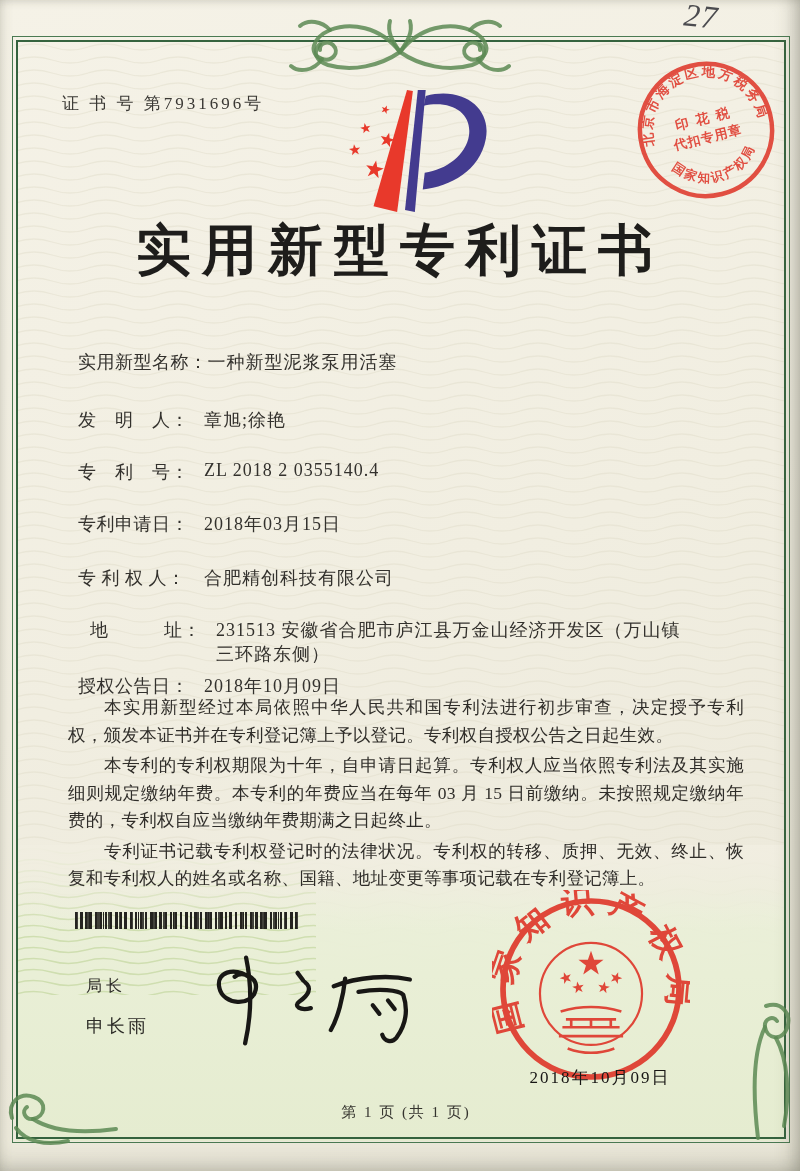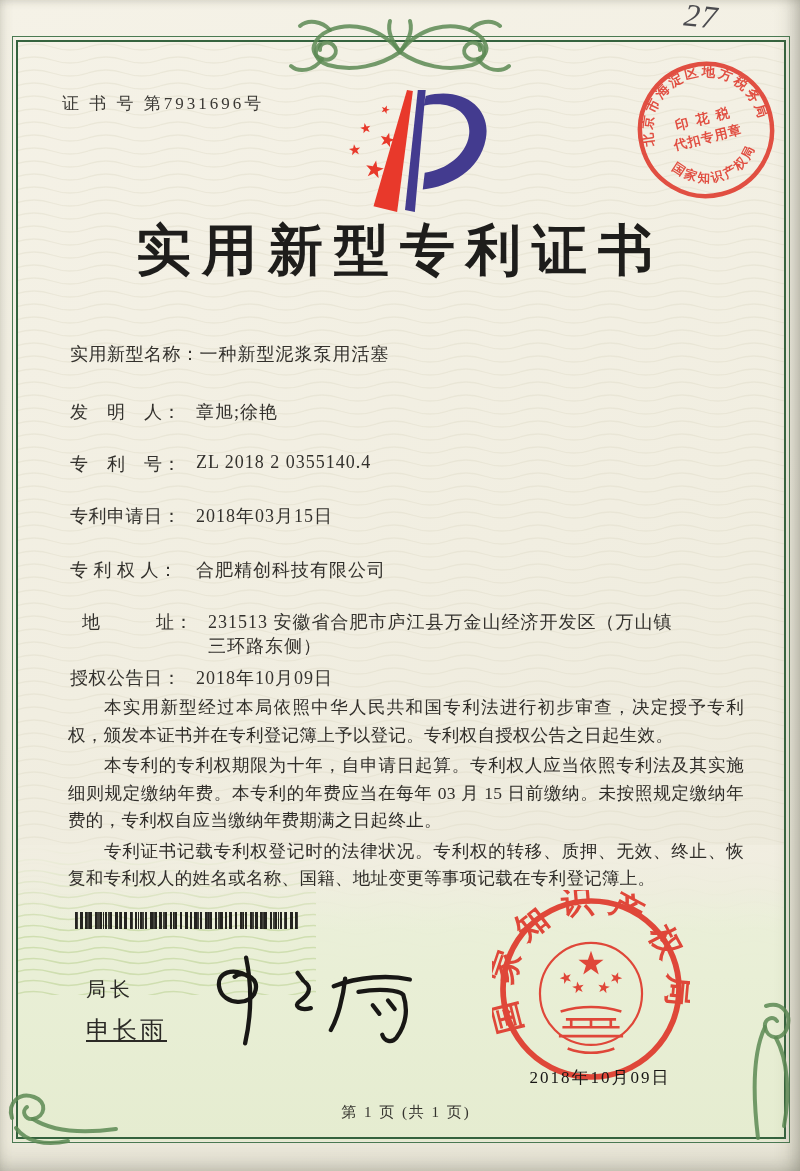--- a/index.html
+++ b/index.html
@@ -34,42 +34,42 @@
   .orn path{fill:none;stroke:#5c8a54;stroke-width:4;stroke-linecap:round;opacity:.85;}
   .note{position:absolute;left:684px;top:-2px;z-index:3;font-style:italic;
     font-size:32px;color:#4c4c50;transform:rotate(6deg);letter-spacing:1px;}
   .cert-no{position:absolute;left:62px;top:92px;z-index:2;font-size:17px;letter-spacing:3px;color:#3a3834;}
   .logo{position:absolute;left:322px;top:88px;width:168px;height:128px;z-index:2;}
   .tax-stamp{position:absolute;left:626px;top:50px;width:160px;height:160px;z-index:3;
     transform:rotate(-14deg);opacity:.88;}
   .doc-title{position:absolute;left:0;right:0;top:214px;z-index:2;text-align:center;
     font-size:55px;font-weight:600;letter-spacing:11px;color:#1e1d1b;}
   .fields{position:absolute;left:62px;top:334px;width:690px;z-index:2;font-size:18px;}
-  .frow{position:relative;margin:8px;}
+  .frow{position:relative;margin:16px;}
   .flabel{display:inline-block;min-width:126px;letter-spacing:.5px;color:#33312d;vertical-align:top;}
   .fvalue{display:inline-block;letter-spacing:1px;color:#33312d;vertical-align:top;max-width:545px;white-space:pre-line;}
   .r1{position:absolute;left:0;top:0;}
   .r2{position:absolute;left:0;top:58px;}
   .r3{position:absolute;left:0;top:110px;}
   .r4{position:absolute;left:0;top:162px;}
   .r5{position:absolute;left:0;top:216px;}
   .r6{position:absolute;left:12px;top:268px;}
   .r7{position:absolute;left:0;top:324px;width:690px;}
   .grant-no{position:absolute;left:393px;top:0;}
   .body-text{position:absolute;left:62px;top:694px;width:688px;z-index:2;
     font-size:17.5px;line-height:27.5px;color:#2f2d29;text-align:justify;}
   .body-text p{margin:0 6px 3px;text-indent:2.05em;letter-spacing:.3px;}
   .barcode{position:absolute;left:75px;top:912px;width:224px;height:17px;z-index:2;
     background-image:
       repeating-linear-gradient(90deg,#24231f 0 2px,transparent 2px 5px),
       repeating-linear-gradient(90deg,#24231f 0 1px,transparent 1px 7px),
       repeating-linear-gradient(90deg,rgba(36,35,31,.85) 0 3px,transparent 3px 11px);
   }
-  .sig-title{position:absolute;left:86px;top:976px;z-index:2;font-size:20px;letter-spacing:4px;color:#2b2a26;}
-  .sig-name{position:absolute;left:86px;top:1014px;z-index:2;font-size:24px;letter-spacing:3px;color:#2b2a26;text-decoration:underline;}
+  .sig-title{position:absolute;left:86px;top:976px;z-index:2;font-size:16px;letter-spacing:4px;color:#2b2a26;}
+  .sig-name{position:absolute;left:86px;top:1014px;z-index:2;font-size:18px;letter-spacing:3px;color:#2b2a26;}
   .signature{position:absolute;left:198px;top:950px;width:220px;height:100px;z-index:3;}
   .signature path{fill:none;stroke:#181715;stroke-width:4.5;stroke-linecap:round;stroke-linejoin:round;}
   .seal{position:absolute;left:492px;top:890px;width:198px;height:198px;z-index:3;opacity:.92;}
   .seal-date{position:absolute;left:500px;top:1066px;width:200px;z-index:4;text-align:center;
     font-size:17px;letter-spacing:2px;color:#171614;}
   .footer{position:absolute;left:0;right:0;top:1103px;z-index:2;text-align:center;
     font-size:15px;letter-spacing:2px;color:#34332e;padding-left:12px;}
   .stamp-red{fill:#df392c;}
 </style>
 </head>

